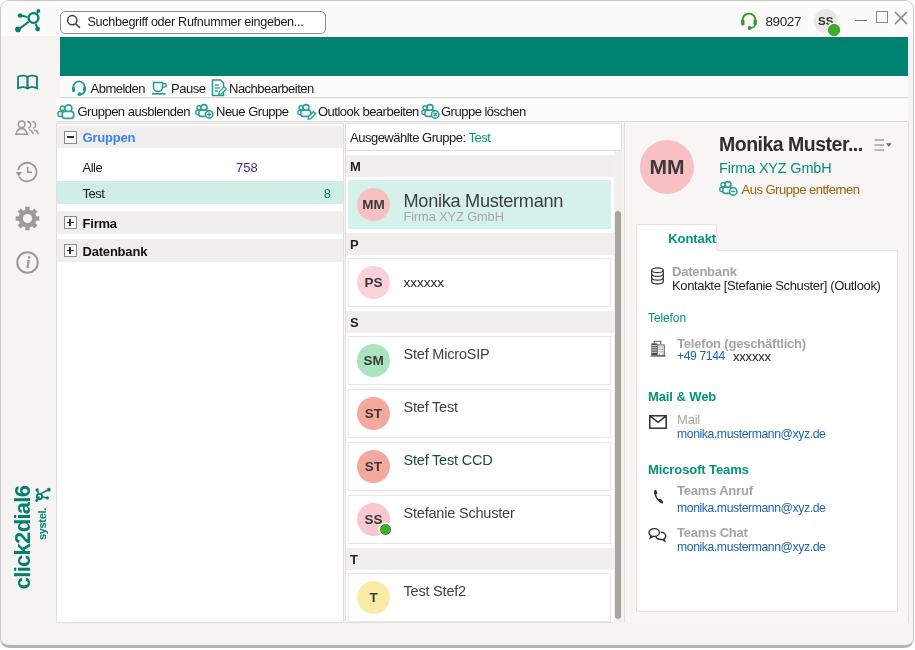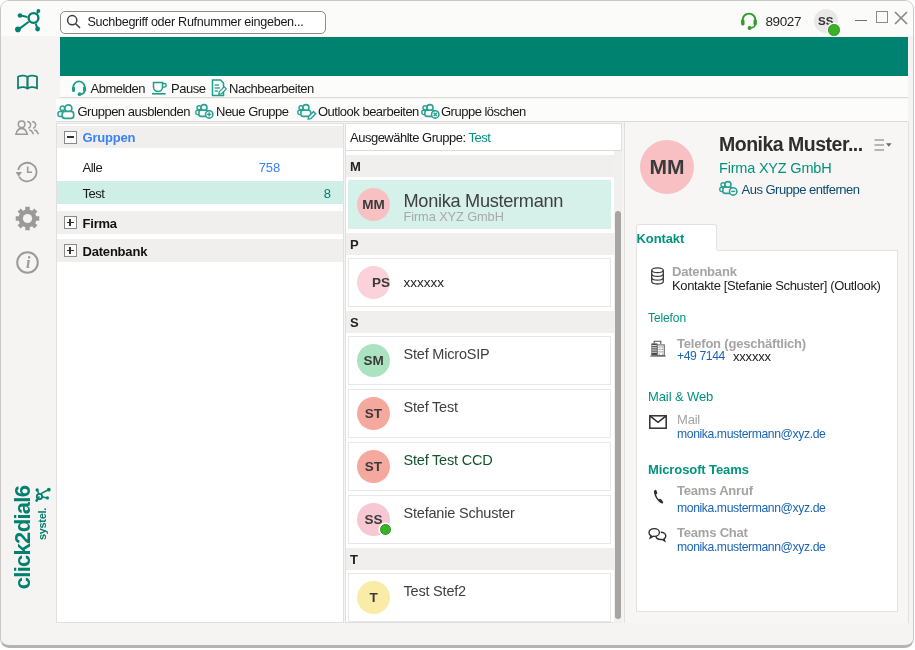--- a/index.html
+++ b/index.html
@@ -168,21 +168,21 @@
       <circle cx="22.8" cy="23.1" r="2.7"></circle>
     </g>
 </svg>
 
 <div class="abs" style="left:55.5px;top:123px;width:288px;height:500px;background:#fff;border:1px solid #e1e0df"></div>
 <div class="abs" style="left:56.5px;top:126px;width:286px;height:22px;background:#f0efed"></div>
 <div class="abs" style="left:63.5px;top:130.5px;width:13px;height:13px;background:#fdfdfd;border:1px solid #8a8a8a"></div>
 <div class="abs" style="left:66.5px;top:136.3px;width:7px;height:1.5px;background:#333"></div>
 <div class="abs" style="left:82.5px;top:130px;font-size:13px;letter-spacing:-0.2px;font-weight:bold;color:#3b82f6">Gruppen</div>
 <div class="abs" style="left:82.5px;top:160px;font-size:13px;letter-spacing:-0.5px;color:#191919">Alle</div>
-<div class="abs" style="left:219px;top:160px;width:101px;text-align:center;font-size:13px;color:#3b82f6">758</div>
+<div class="abs" style="left:236px;top:160px;width:101px;text-align:left;font-size:13px;color:#4c1d95">758</div>
 <div class="abs" style="left:56.5px;top:181px;width:286px;height:23px;background:#cfeee6"></div>
 <div class="abs" style="left:82.5px;top:185.5px;font-size:13px;letter-spacing:-0.5px;color:#191919">Test</div>
 <div class="abs" style="left:230px;top:185.5px;width:101px;text-align:right;font-size:13px;color:#00806f">8</div>
 <div class="abs" style="left:56.5px;top:211px;width:286px;height:23px;background:#f0efed"></div>
 <div class="abs" style="left:63.5px;top:216px;width:13px;height:13px;background:#fdfdfd;border:1px solid #8a8a8a"></div>
 <div class="abs" style="left:66.5px;top:221.8px;width:7px;height:1.5px;background:#333"></div>
 <div class="abs" style="left:69.3px;top:219px;width:1.5px;height:7px;background:#333"></div>
 <div class="abs" style="left:82.5px;top:215.5px;font-size:13px;letter-spacing:-0.2px;font-weight:bold;color:#111">Firma</div>
 <div class="abs" style="left:56.5px;top:239px;width:286px;height:23px;background:#f0efed"></div>
 <div class="abs" style="left:63.5px;top:244px;width:13px;height:13px;background:#fdfdfd;border:1px solid #8a8a8a"></div>
@@ -204,21 +204,21 @@
 <div class="abs" style="left:345.5px;top:311px;width:268px;height:22px;background:#f0efee"></div>
 <div class="abs" style="left:350px;top:314.5px;font-size:13px;font-weight:bold;color:#222">S</div>
 <div class="abs" style="left:345.5px;top:548px;width:268px;height:22px;background:#f0efee"></div>
 <div class="abs" style="left:350px;top:551.5px;font-size:13px;font-weight:bold;color:#222">T</div>
 
 <div class="abs" style="left:347.5px;top:180px;width:263.5px;height:49px;background:#d6f1ea"></div>
 <div class="abs" style="left:357px;top:188px;width:33px;height:33px;border-radius:50%;background:#f9c0c4;text-align:center;line-height:33px;font-size:13.5px;font-weight:bold;color:#3a3a3a">MM</div>
 <div class="abs" style="left:403.5px;top:190.5px;font-size:18.2px;letter-spacing:-0.3px;color:#3f3f3f">Monika Mustermann</div>
 <div class="abs" style="left:403.5px;top:209px;font-size:12.8px;letter-spacing:-0.1px;color:#a9a9a8">Firma XYZ GmbH</div>
 <div class="abs" style="left:347.5px;top:258px;width:263.5px;height:49px;background:#fff;border:1px solid #e8e7e6"></div>
-<div class="abs" style="left:357px;top:266px;width:33px;height:33px;border-radius:50%;background:#fbd1da;text-align:right;line-height:33px;font-size:13.5px;font-weight:bold;color:#3a3a3a">PS</div>
+<div class="abs" style="left:357px;top:266px;width:33px;height:33px;border-radius:50%;background:#fbd1da;text-align:center;line-height:33px;font-size:13.5px;font-weight:bold;color:#3a3a3a">PS</div>
 <div class="abs" style="left:403.5px;top:275px;font-size:13.5px;color:#242424">xxxxxx</div>
 <div class="abs" style="left:347.5px;top:336px;width:263.5px;height:49px;background:#fff;border:1px solid #e8e7e6"></div>
 <div class="abs" style="left:357px;top:344px;width:33px;height:33px;border-radius:50%;background:#abe3c1;text-align:center;line-height:33px;font-size:13.5px;font-weight:bold;color:#3a3a3a">SM</div>
 <div class="abs" style="left:403.5px;top:345.5px;font-size:14.5px;letter-spacing:-0.2px;color:#3f3f3f">Stef MicroSIP</div>
 <div class="abs" style="left:347.5px;top:389px;width:263.5px;height:49px;background:#fff;border:1px solid #e8e7e6"></div>
 <div class="abs" style="left:357px;top:397px;width:33px;height:33px;border-radius:50%;background:#f4a89e;text-align:center;line-height:33px;font-size:13.5px;font-weight:bold;color:#3a3a3a">ST</div>
 <div class="abs" style="left:403.5px;top:398.5px;font-size:14.5px;letter-spacing:-0.2px;color:#3f3f3f">Stef Test</div>
 <div class="abs" style="left:347.5px;top:442px;width:263.5px;height:49px;background:#fff;border:1px solid #e8e7e6"></div>
 <div class="abs" style="left:357px;top:450px;width:33px;height:33px;border-radius:50%;background:#f4a89e;text-align:center;line-height:33px;font-size:13.5px;font-weight:bold;color:#3a3a3a">ST</div>
 <div class="abs" style="left:403.5px;top:451.5px;font-size:14.5px;letter-spacing:-0.2px;color:#14532d">Stef Test CCD</div>
@@ -243,23 +243,23 @@
 </svg>
 <div class="abs" style="left:719px;top:159.5px;font-size:14.5px;letter-spacing:-0.2px;color:#00947d">Firma XYZ GmbH</div>
 <svg class="abs" style="left:719px;top:180px" width="20" height="18" viewBox="0 0 20 18">
 <circle cx="4" cy="4.7" r="2" fill="#f7f6f4" stroke="#2ba193" stroke-width="1.4"></circle>
 <rect x="0.8" y="7.2" width="6.4" height="4.4" rx="1.8" fill="#f7f6f4" stroke="#2ba193" stroke-width="1.4"></rect>
 <circle cx="9" cy="4.6" r="3" fill="#f7f6f4" stroke="#2ba193" stroke-width="1.6"></circle>
 <rect x="3.9" y="7.2" width="9.8" height="6.2" rx="2.2" fill="#f7f6f4" stroke="#2ba193" stroke-width="1.6"></rect>
 <circle cx="14.2" cy="11.4" r="3.7" fill="#f7f6f4" stroke="#2ba193" stroke-width="1.6"></circle>
 <line x1="12.2" y1="11.4" x2="16.2" y2="11.4" stroke="#2ba193" stroke-width="1.4"></line>
 </svg>
-<div class="abs" style="left:741.5px;top:181.5px;font-size:13px;letter-spacing:-0.5px;color:#0c4a6e">Aus Gruppe entfernen</div>
-
-<div class="abs" style="left:635.5px;top:223.5px;width:81.5px;height:27px;background:#fff;border:1px solid #e3e2e1;border-bottom:none;border-radius:3px 3px 0 0;text-align:left;line-height:27px;font-size:13px;letter-spacing:-0.1px;font-weight:bold;color:#00947d">Kontakt</div>
+<div class="abs" style="left:741.5px;top:181.5px;font-size:13px;letter-spacing:-0.5px;color:#a16207">Aus Gruppe entfernen</div>
+
+<div class="abs" style="left:635.5px;top:223.5px;width:81.5px;height:27px;background:#fff;border:1px solid #e3e2e1;border-bottom:none;border-radius:3px 3px 0 0;text-align:right;line-height:27px;font-size:13px;letter-spacing:-0.1px;font-weight:bold;color:#00947d">Kontakt</div>
 <div class="abs" style="left:635.5px;top:250px;width:262px;height:362px;background:#fff;border:1px solid #e3e2e1;border-top:none"></div>
 <div class="abs" style="left:636.5px;top:250px;width:260px;height:1px;background:#fff"></div>
 <div class="abs" style="left:717px;top:249.5px;width:180px;height:1px;background:#e3e2e1"></div>
 
 <svg class="abs" style="left:649.5px;top:266.5px" width="15" height="18" viewBox="0 0 15 18">
 <g fill="none" stroke="#3c3c3c" stroke-width="1.3">
 <ellipse cx="7.5" cy="3.2" rx="5.8" ry="2.4"></ellipse>
 <path d="M1.7 3.2 L1.7 14.6 A5.8 2.4 0 0 0 13.3 14.6 L13.3 3.2"></path>
 <path d="M1.7 7 A5.8 2.4 0 0 0 13.3 7"></path>
 <path d="M1.7 10.8 A5.8 2.4 0 0 0 13.3 10.8"></path>
@@ -290,21 +290,21 @@
       <rect x="10.4" y="11.2" width="1.1" height="1.3"></rect>
       <rect x="12.2" y="11.2" width="1.1" height="1.3"></rect>
 <rect x="8.6" y="13.6" width="1.1" height="1.3"></rect>
       <rect x="12.2" y="13.6" width="1.1" height="1.3"></rect>
 </g>
 <line x1="0.3" y1="16.1" x2="15.7" y2="16.1" stroke="#6a6a6a" stroke-width="1.2"></line>
 </svg>
 <div class="abs" style="left:677px;top:335.5px;font-size:13px;letter-spacing:-0.2px;font-weight:bold;color:#a5a4a2">Telefon (geschäftlich)</div>
 <div class="abs" style="left:677px;top:349px;font-size:12.2px;letter-spacing:-0.4px;color:#1b64b5">+49 7144</div>
 <div class="abs" style="left:733px;top:349px;font-size:13px;letter-spacing:-0.2px;color:#1c1c1c">xxxxxx</div>
-<div class="abs" style="left:648px;top:389px;font-size:13px;letter-spacing:-0.1px;font-weight:normal;color:#00947d">Mail &amp; Web</div>
+<div class="abs" style="left:648px;top:389px;font-size:13px;letter-spacing:-0.1px;font-weight:bold;color:#00947d">Mail &amp; Web</div>
 
 <svg class="abs" style="left:649px;top:415px" width="18" height="14" viewBox="0 0 18 14">
 <rect x="0.8" y="0.8" width="16.4" height="12.4" fill="none" stroke="#2e2e2e" stroke-width="1.5"></rect>
 <path d="M1.2 1.2 L9 7.4 L16.8 1.2" fill="none" stroke="#2e2e2e" stroke-width="1.5"></path>
 </svg>
 <div class="abs" style="left:677px;top:412px;font-size:13px;letter-spacing:-0.2px;font-weight:normal;color:#a5a4a2">Mail</div>
 <div class="abs" style="left:677px;top:426.5px;font-size:12.2px;letter-spacing:-0.4px;color:#1b64b5">monika.mustermann@xyz.de</div>
 <div class="abs" style="left:648px;top:462px;font-size:13px;letter-spacing:-0.1px;font-weight:bold;color:#00947d">Microsoft Teams</div>
 
 <svg class="abs" style="left:652.5px;top:488.5px" width="11" height="17" viewBox="0 0 14 22">

